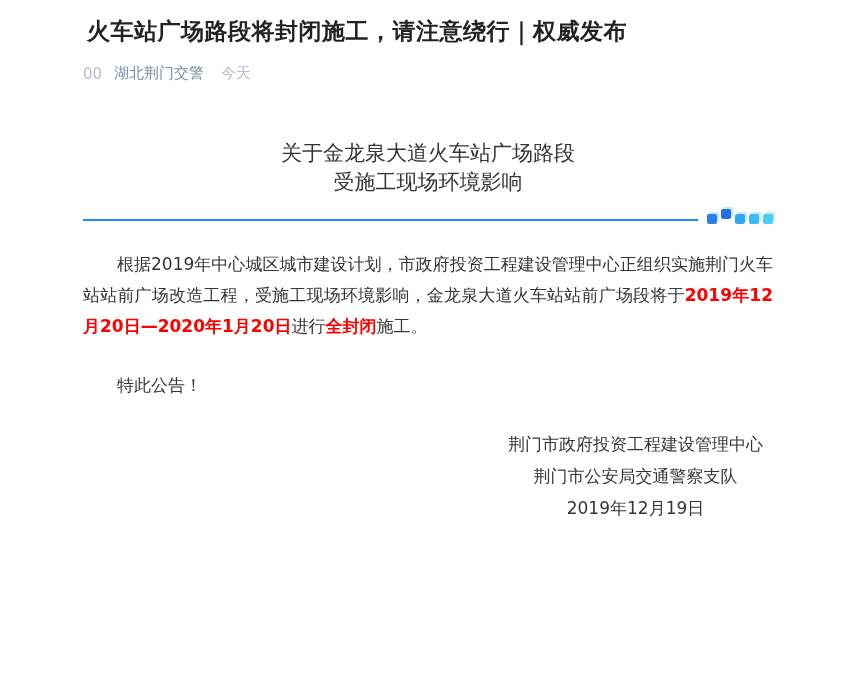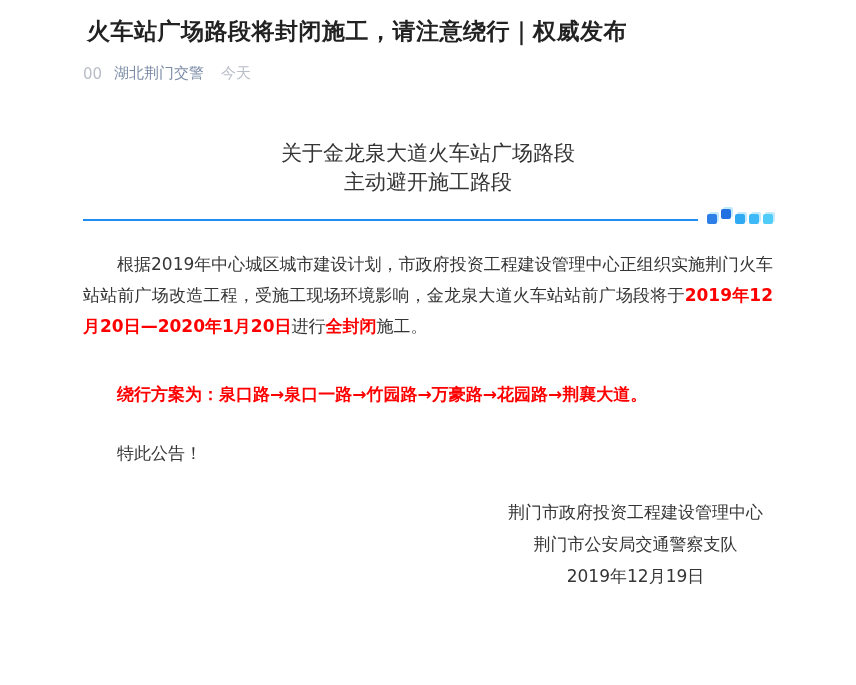--- a/index.html
+++ b/index.html
@@ -113,38 +113,37 @@
   <h1 class="article-title">火车站广场路段将封闭施工，请注意绕行｜权威发布</h1>
 
   <div class="meta-row">
     <span class="meta-count">00</span>
     <a class="meta-account">湖北荆门交警</a>
     <span class="meta-time">今天</span>
   </div>
 
   <div class="notice-heading">
     <div>关于金龙泉大道火车站广场路段</div>
-    <div>主动避开施工路段</div>
+    <div>受施工现场环境影响</div>
   </div>
 
   <div class="divider divider-top">
     <div class="divider-line" style="background: rgb(30, 140, 240);"></div>
     <div class="squares squares-right">
       <span class="sq" style="background: rgb(46, 126, 232);"></span>
       <span class="sq sq-raised" style="background: rgb(32, 112, 226);"></span>
       <span class="sq" style="background: rgb(47, 169, 242);"></span>
       <span class="sq" style="background: rgb(60, 185, 246);"></span>
       <span class="sq" style="background: rgb(79, 204, 248);"></span>
     </div>
   </div>
 
   <p class="body-p"><span>根据2019年中心城区城市建设计划，市政府投资工程建设管理中心正组织实施荆门火车站站前广场改造工程，受施工现场环境影响，金龙泉大道火车站站前广场段将于</span><span class="red-bold">2019年12月20日—2020年1月20日</span><span>进行</span><span class="red-bold">全封闭</span><span>施工。</span></p>
 
 
-  <p class="body-p red-bold detour-p">绕行方案为：泉口路→泉口一路→竹园路→万豪路→花园路→荆襄大道。</p>
 
   <p class="body-p closing-p">特此公告！</p>
 
   <div class="signature">
     <div class="sig-inner">
       <div>荆门市政府投资工程建设管理中心</div>
       <div>荆门市公安局交通警察支队</div>
       <div>2019年12月19日</div>
     </div>
   </div>

